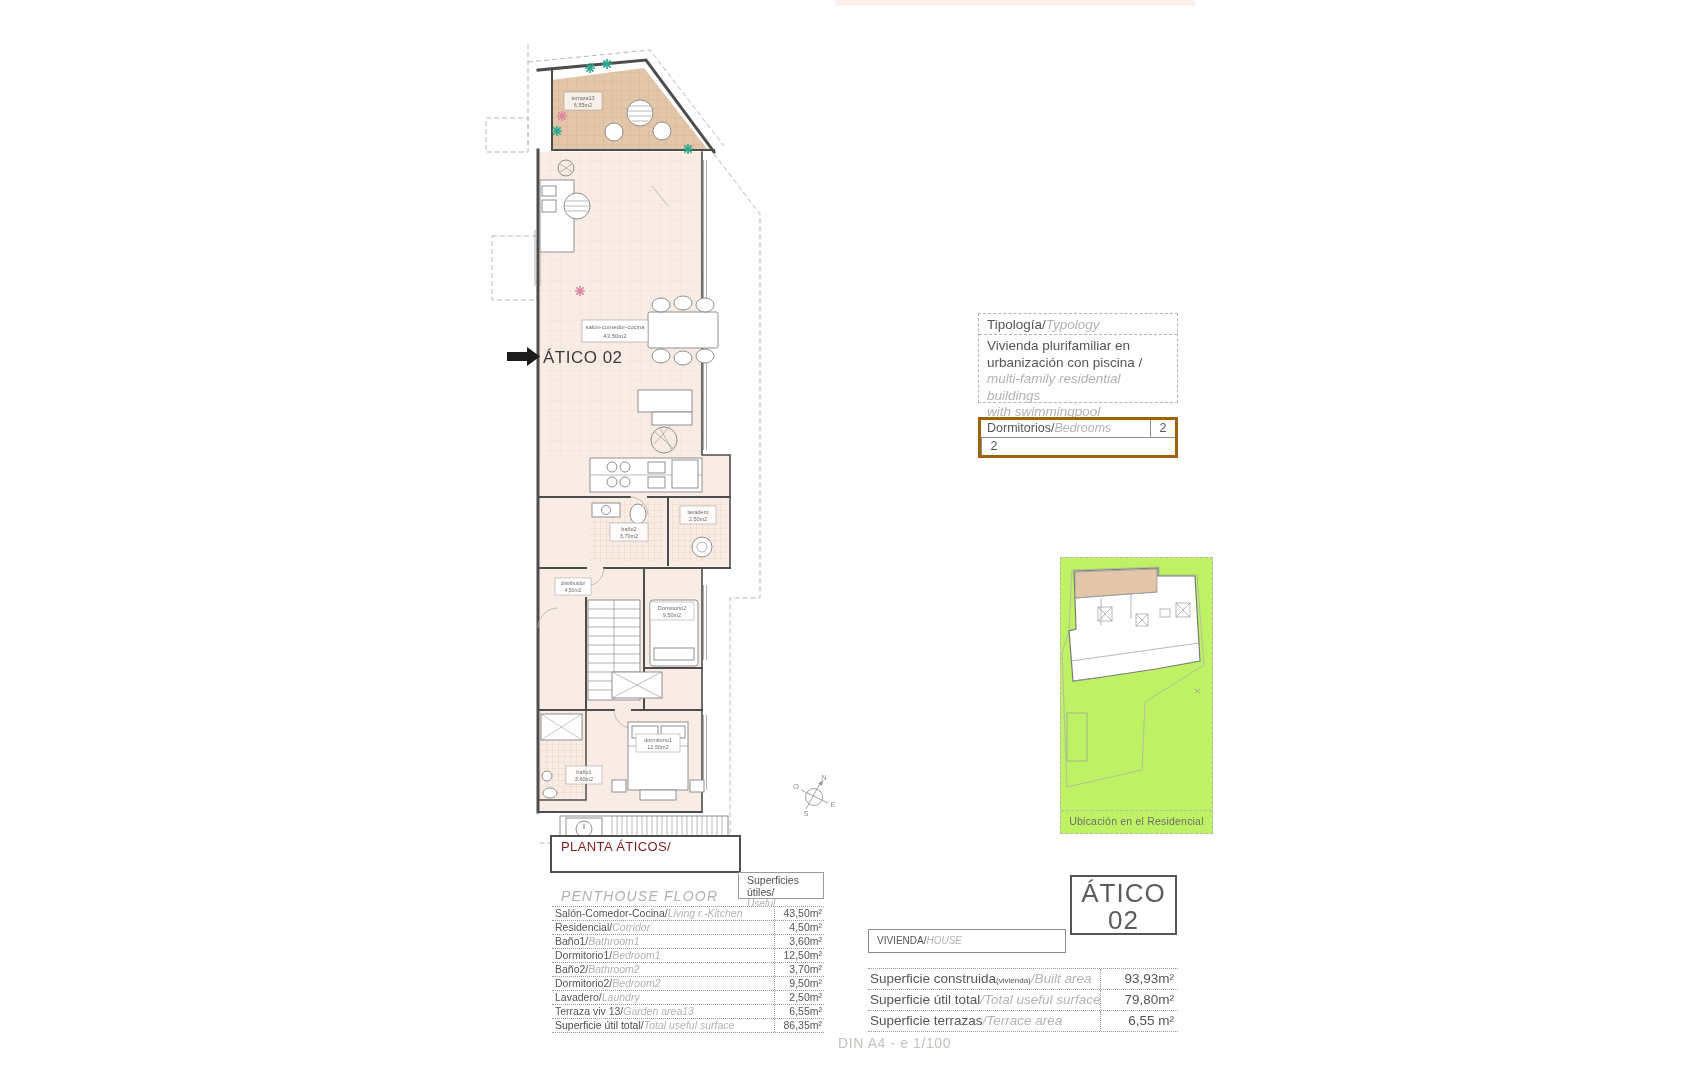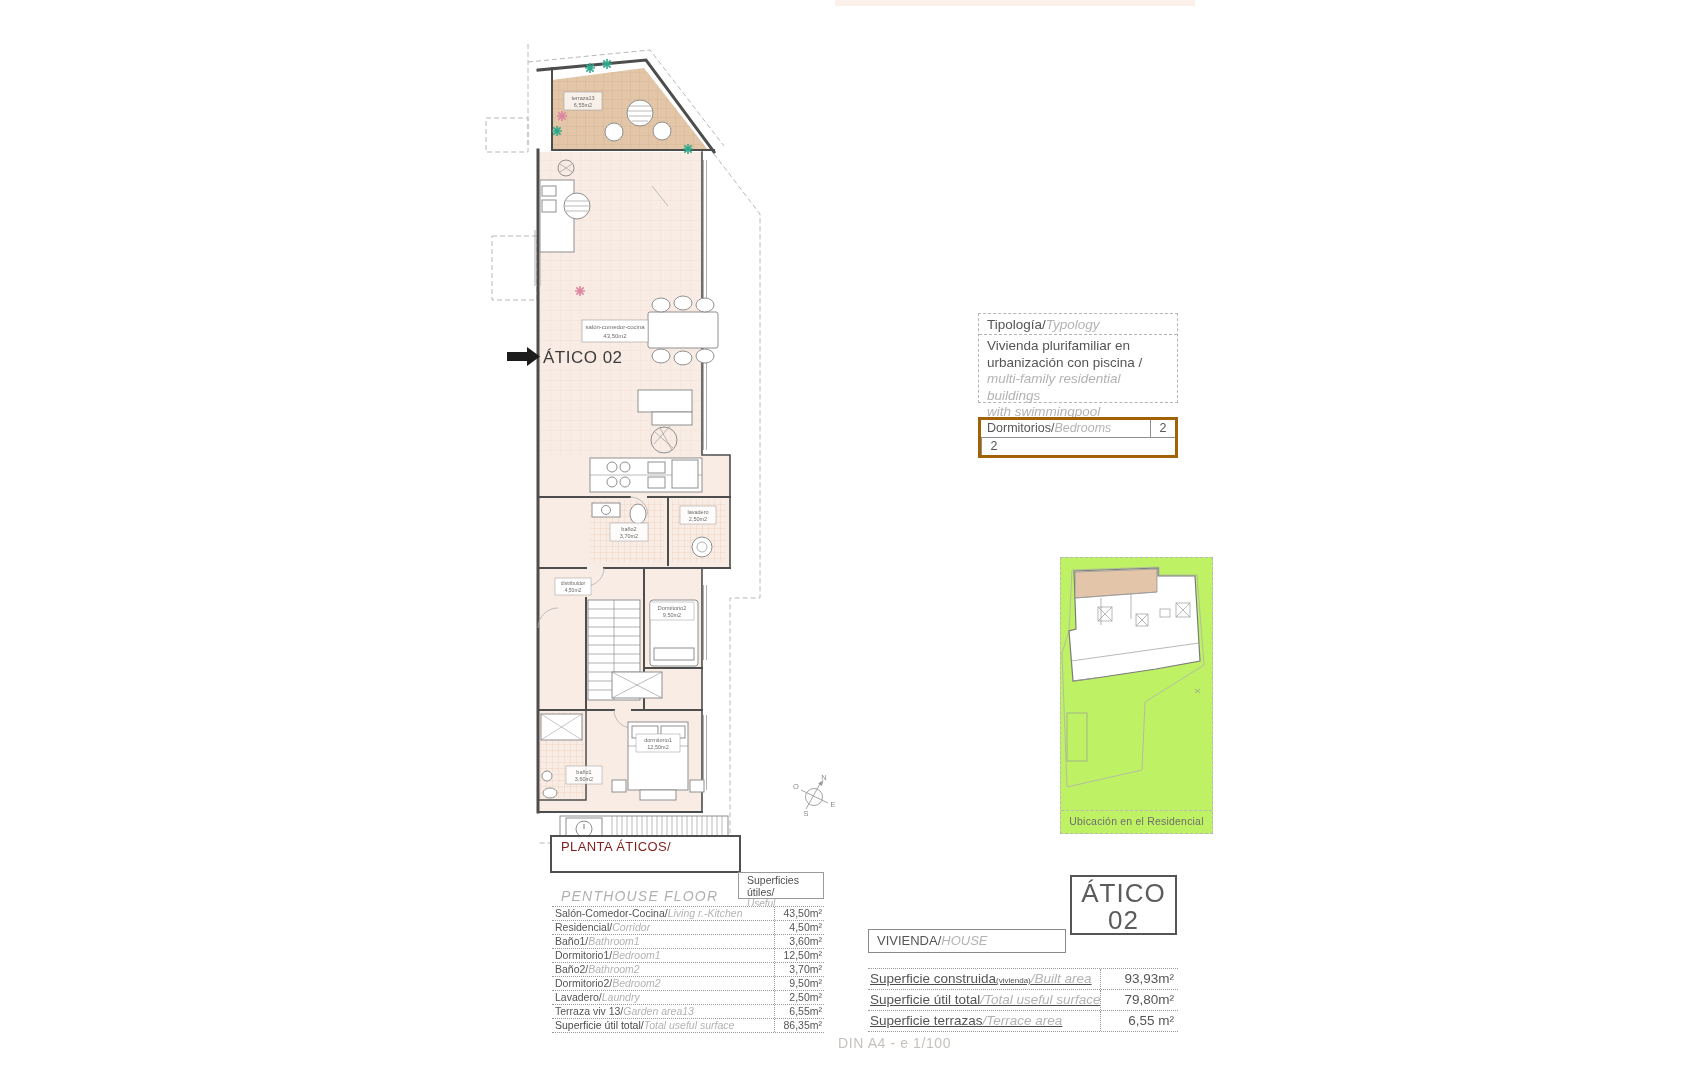--- a/index.html
+++ b/index.html
@@ -52,24 +52,24 @@
   .areas-row.total .areas-name .es{color:#4a4a4a;}
 
   
   .atico-box{left:1070px;top:875px;width:107px;height:60px;border:2px solid #555;box-sizing:border-box;
     text-align:center;color:#5c5c5c;background:#fff;}
   .atico-box .l1{font-size:26px;line-height:30px;margin-top:1px;letter-spacing:1px;}
   .atico-box .l2{font-size:26px;line-height:25px;letter-spacing:1px;}
 
   
   .vivienda-header{left:868px;top:929px;width:198px;height:24px;border:1px solid #8a8a8a;box-sizing:border-box;
-    line-height:22px;padding:0 8px;font-size:13px;background:#fff;}
+    line-height:22px;padding:0 8px;font-size:10px;background:#fff;}
   .house-table{left:868px;top:968px;width:310px;border-top:1px dotted #9a9a9a;font-size:13.5px;background:#fff;}
   .house-row{display:flex;height:20px;line-height:19px;border-bottom:1px dotted #9a9a9a;}
-  .house-name{flex:1;padding-left:2px;white-space:nowrap;overflow:hidden;text-decoration:underline;}
+  .house-name{flex:1;padding-left:2px;white-space:nowrap;overflow:hidden;}
   .house-paren{font-size:8px;color:#555;}
   .house-value{width:73px;border-left:1px dotted #9a9a9a;text-align:right;padding-right:4px;color:#555;}
 
   .scale-note{left:838px;top:1035px;font-size:14px;color:#c6c1bd;letter-spacing:0.6px;}
 
   svg text{font-family:"Liberation Sans","DejaVu Sans",sans-serif;}
 </style>
 </head>
 <body>
 

